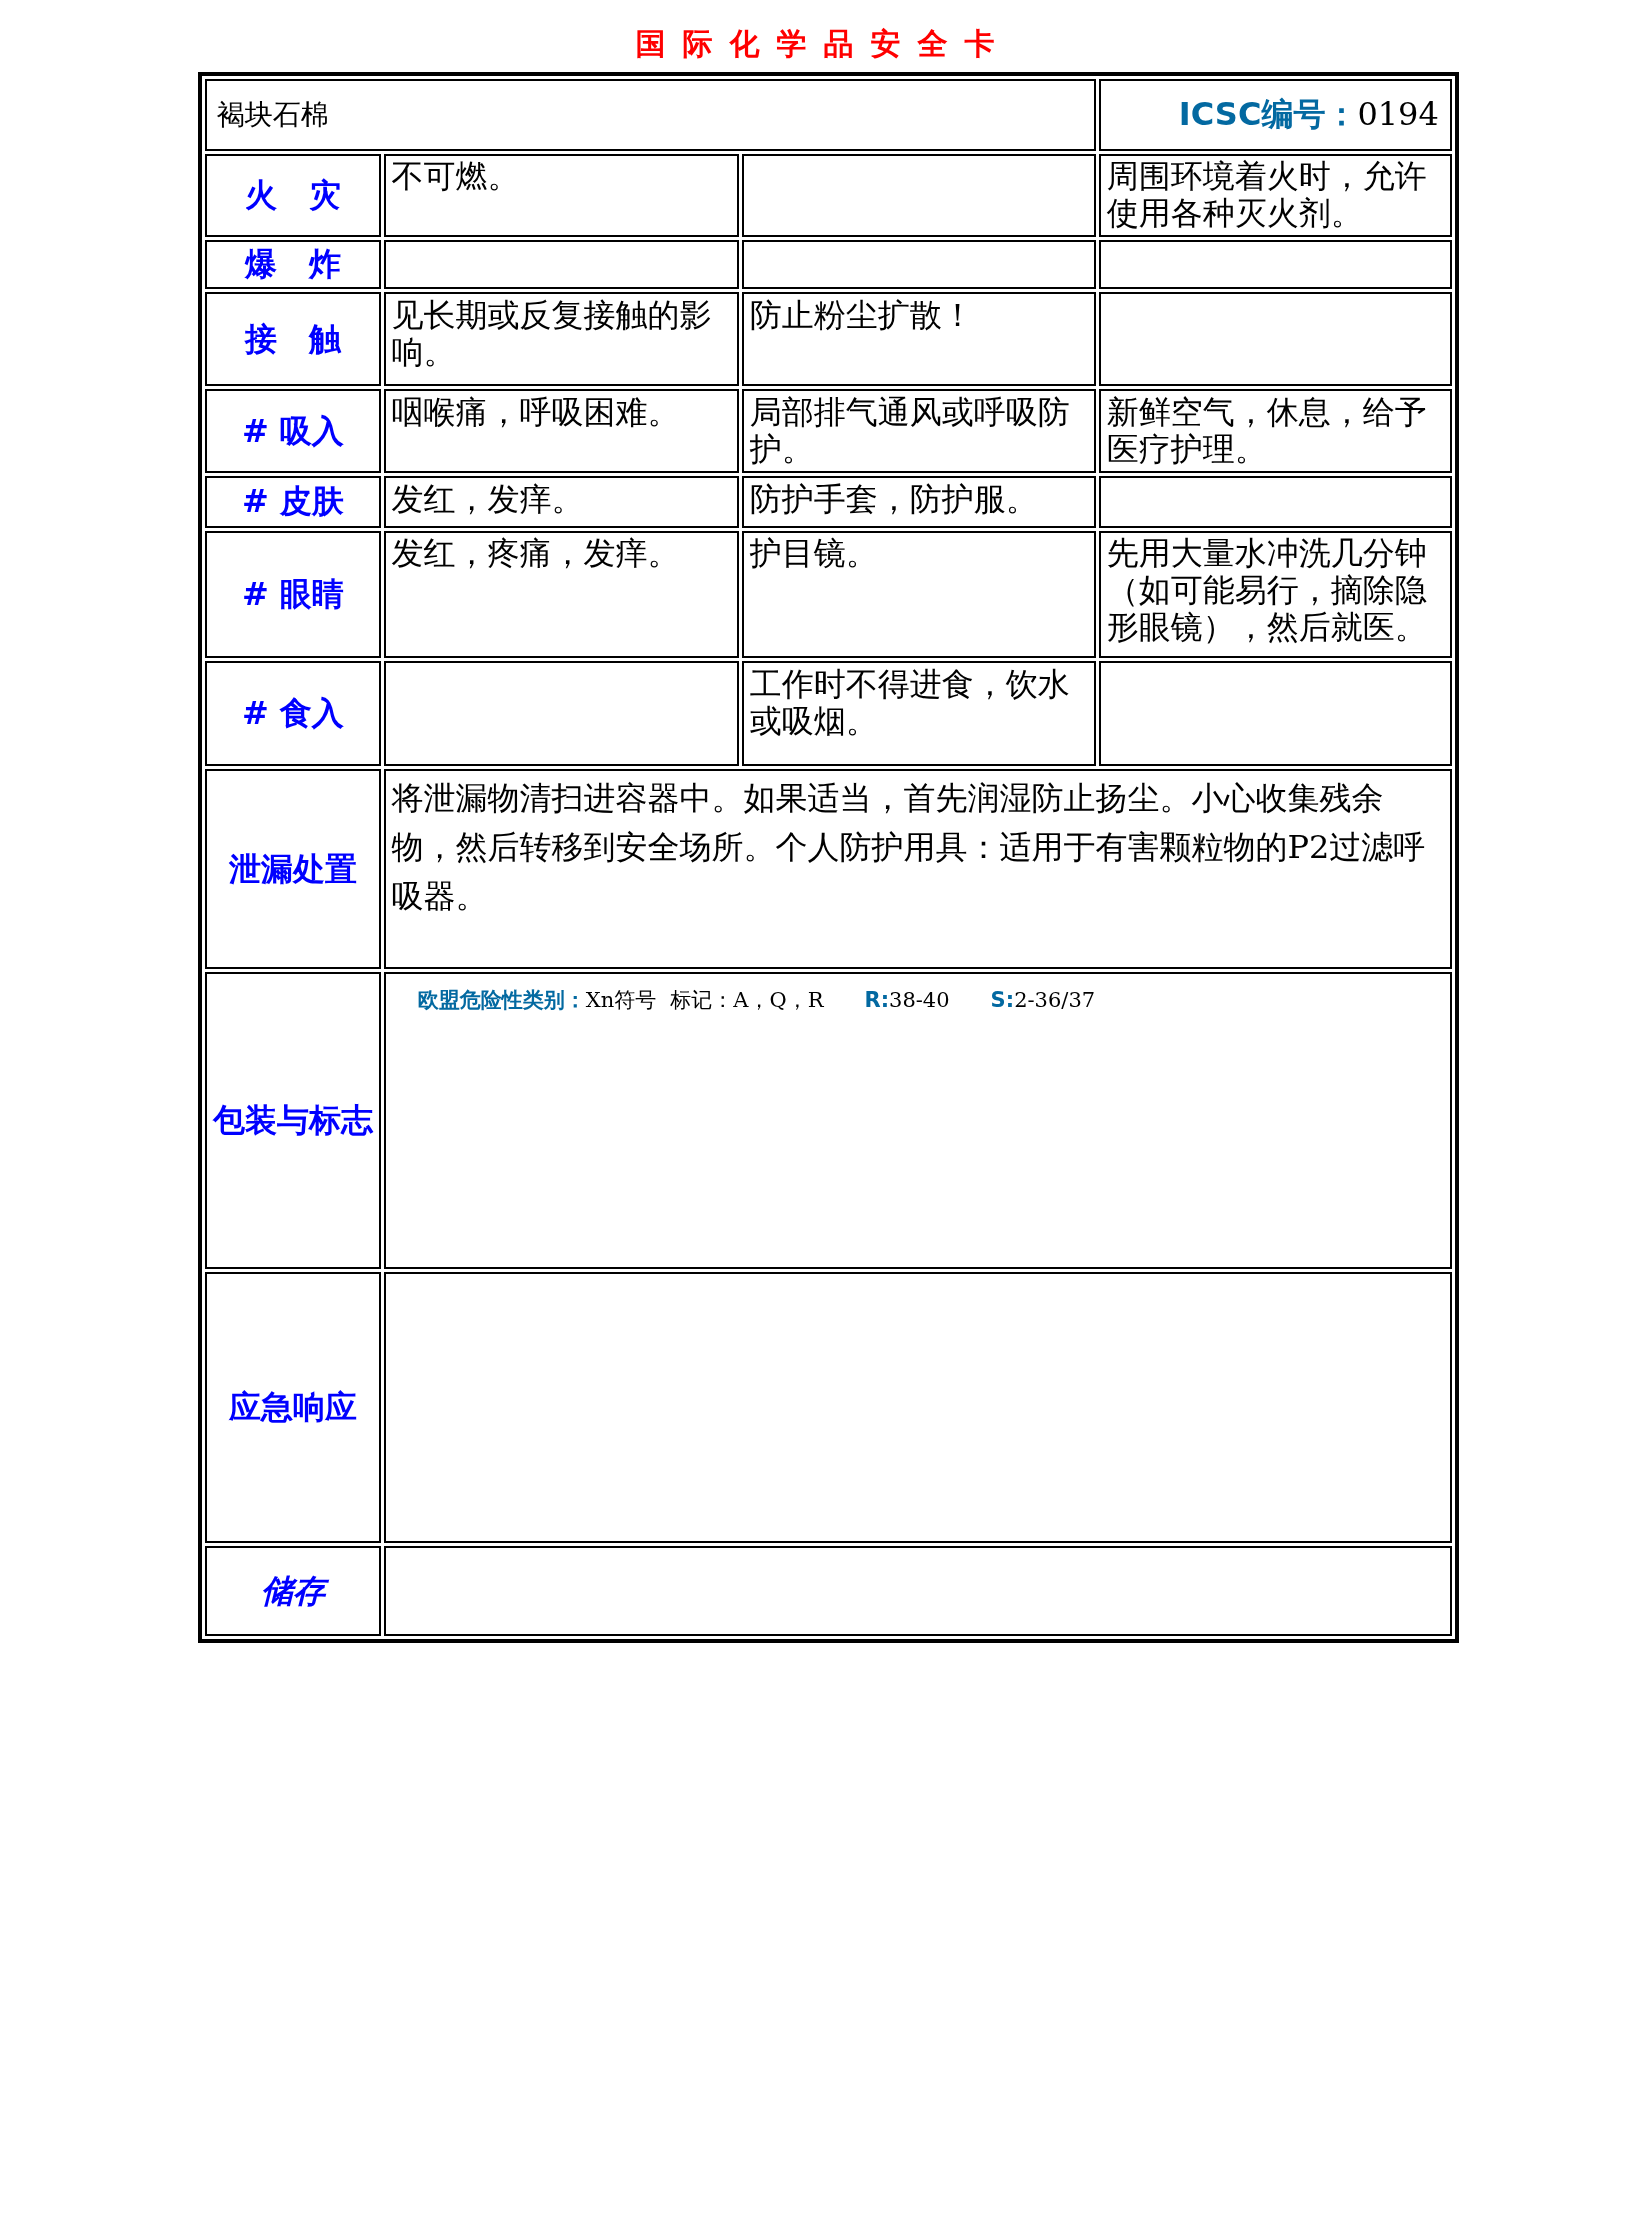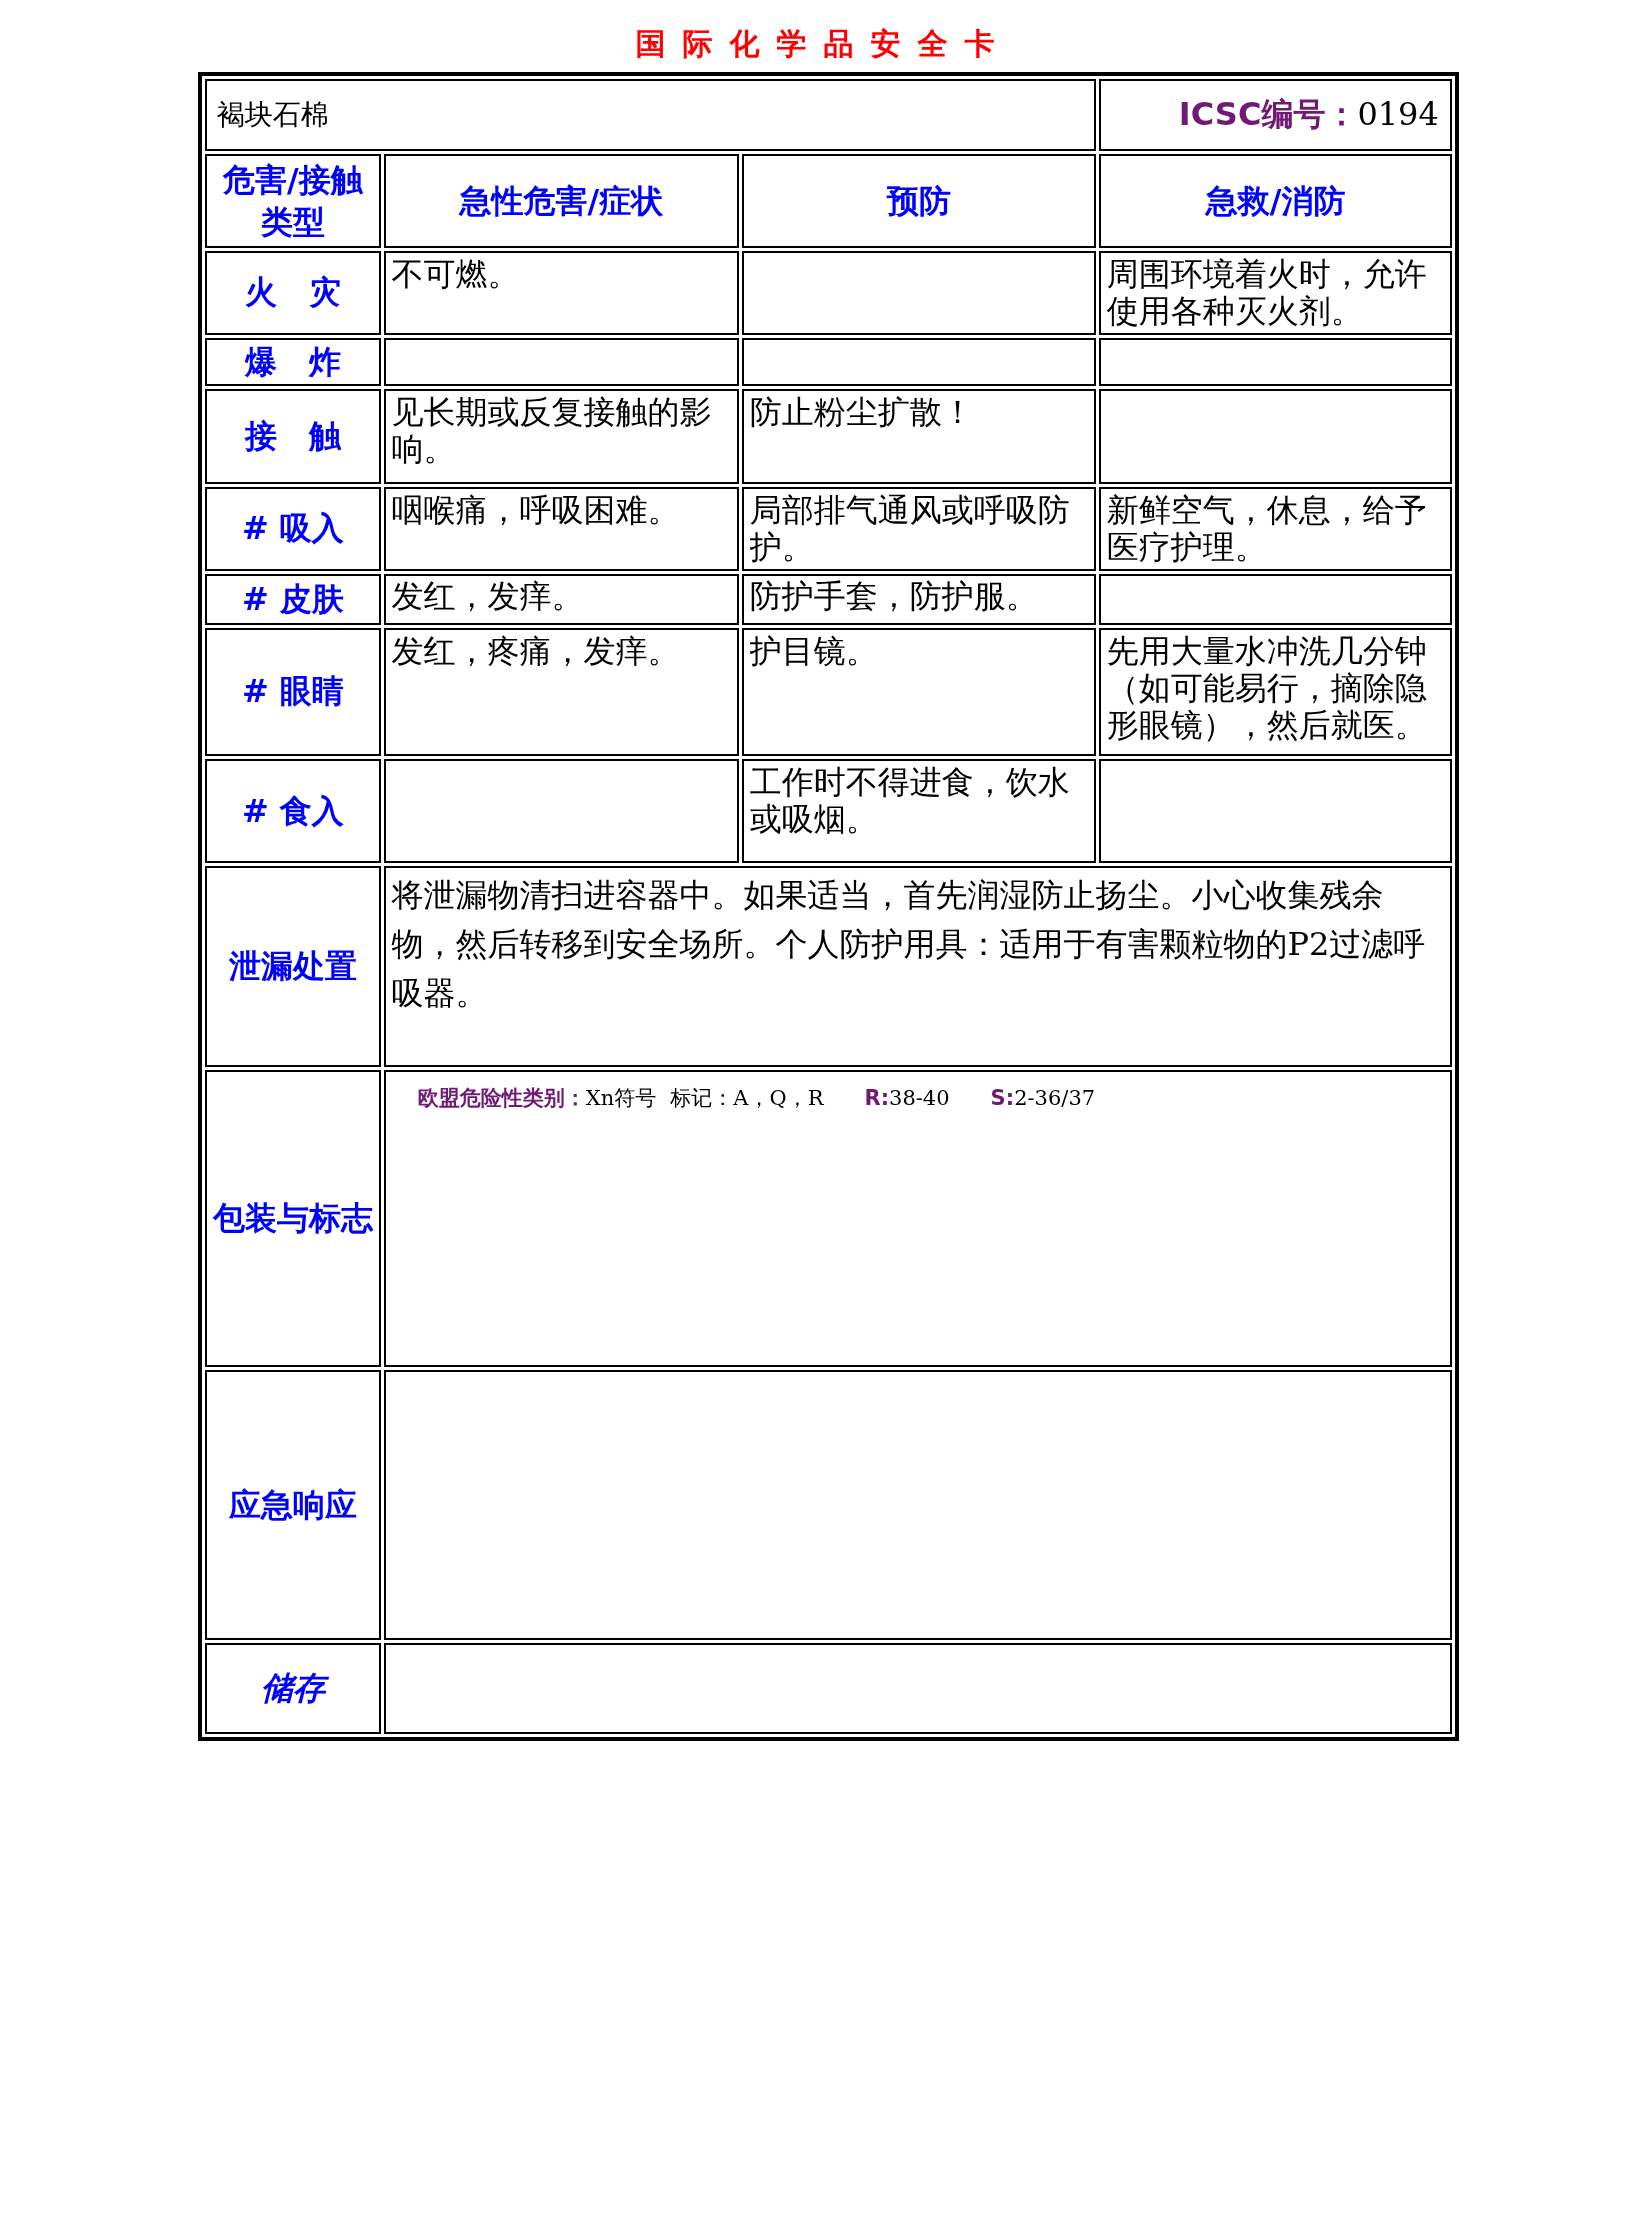--- a/index.html
+++ b/index.html
@@ -4,21 +4,21 @@
 <style>
   html,body{margin:0;padding:0;background:#ffffff;}
   body{width:1647px;height:2227px;position:relative;
        font-family:"DejaVu Serif","Liberation Serif",serif;color:#000;}
   .page-title{margin:24px 0 0 0;text-align:center;color:#ff0000;
       font-size:30px;font-weight:bold;letter-spacing:17px;
       font-family:"DejaVu Serif","Liberation Serif",serif;}
   table.icsc{border-collapse:separate;border-spacing:3.5px;border:4.9px solid #000;
       table-layout:fixed;width:1261px;margin:7px 0 0 198px;background:#fff;}
   td{border:2.1px solid #000;padding:2.8px 5.6px;overflow:hidden;}
-  .blue{color:#701a75;font-weight:bold;
+  .blue{color:#0369a1;font-weight:bold;
       font-family:"DejaVu Sans","Liberation Sans",sans-serif;}
   .content{vertical-align:top;text-align:left;font-size:32px;line-height:37px;
       font-family:"DejaVu Serif","Liberation Serif",serif;}
   .lbl{color:#0000ff;font-weight:bold;text-align:center;vertical-align:middle;
       font-size:32px;line-height:39px;
       font-family:"DejaVu Sans","Liberation Sans",sans-serif;}
   .hdr td{color:#0000ff;font-weight:bold;text-align:center;vertical-align:middle;
       font-size:32px;line-height:42px;
       font-family:"DejaVu Sans","Liberation Sans",sans-serif;}
   .name-cell{font-size:28px;vertical-align:middle;padding-left:9.8px;}
@@ -55,26 +55,20 @@
 
   <tbody>
       <tr class="rA">
     <td class="name-cell" colspan="3">褐块石棉</td>
     <td class="icsc-cell">
       <span class="blue">ICSC编号：</span><span>0194</span>
     </td>
   </tr>
 
 
-  <tr class="rH hdr">
-    <td>危害/接触类型</td>
-    <td>急性危害/症状</td>
-    <td>预防</td>
-    <td>急救/消防</td>
-  </tr>
 
   <tr class="r-fire">
     <td class="lbl">火　灾</td>
     <td class="content">不可燃。</td>
     <td class="content"></td>
     <td class="content">周围环境着火时，允许使用各种灭火剂。</td>
   </tr>
 
   <tr class="r-expl">
     <td class="lbl">爆　炸</td>

